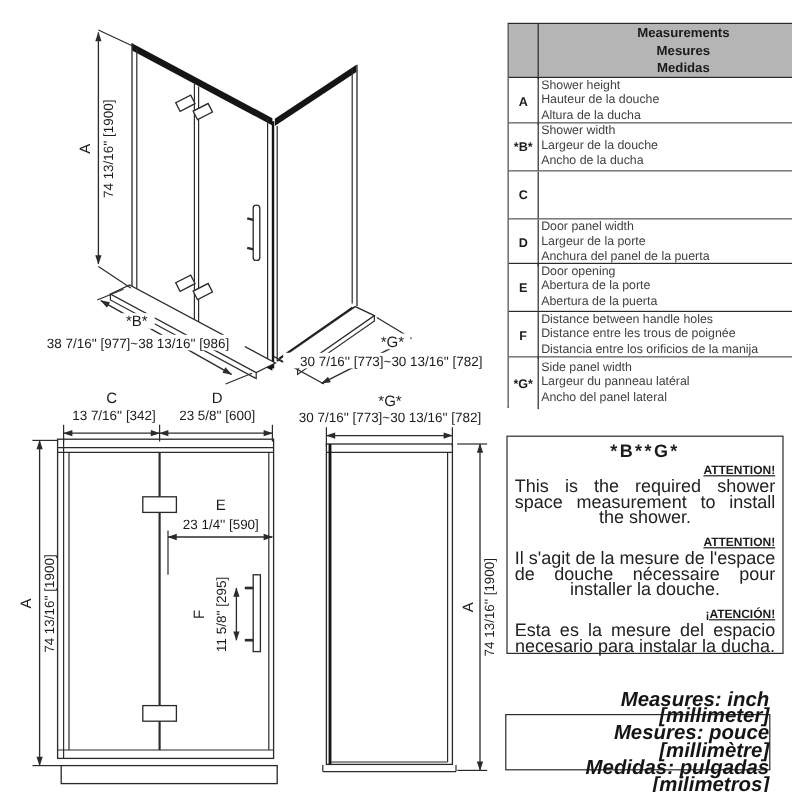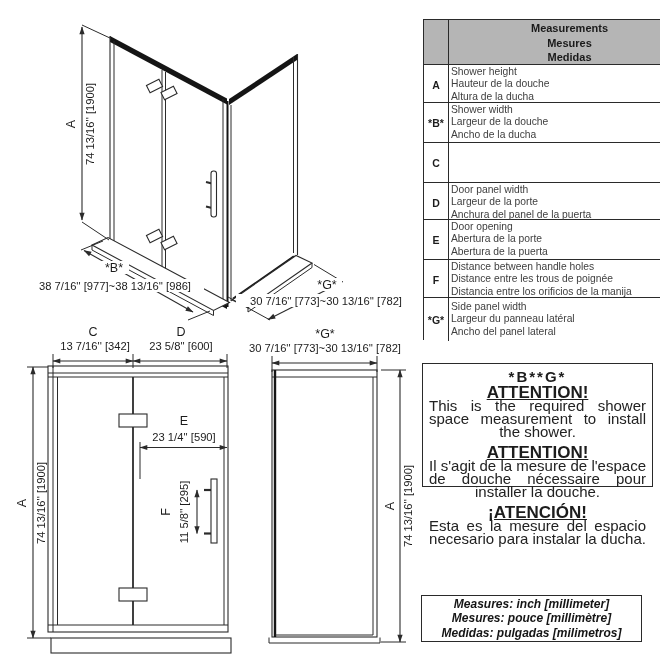--- a/index.html
+++ b/index.html
@@ -39,35 +39,35 @@
     display:flex;align-items:center;justify-content:center;
     font-weight:bold;font-size:10.5px;border-right:1.3px solid #2a2a2a;box-sizing:border-box;
   }
   .tdesc{
     display:flex;flex-direction:column;justify-content:center;
     font-size:10.3px;line-height:12.4px;text-align:left;color:#404040;padding:1px 2px;box-sizing:border-box;
   }
 
   
   .attbox{
-    position:absolute;left:422px;top:363px;width:231px;height:124px;box-sizing:border-box;
+    position:absolute;left:422px;top:363px;width:231px;height:182px;box-sizing:border-box;
     border:1.5px solid #2a2a2a;padding:5px 6px;background:#fff;
   }
   .att-title{font-size:15px;font-weight:bold;letter-spacing:2px;text-align:center;line-height:16px;}
-  .att-head{font-size:17px;font-weight:bold;text-decoration:underline;text-align:center;line-height:13px;margin-top:8px;}
+  .att-head{font-size:10px;font-weight:bold;text-decoration:underline;text-align:right;line-height:13px;margin-top:8px;}
   .att-head.first{margin-top:1px;}
   .att-body{font-size:15px;line-height:13px;text-align:justify;text-align-last:center;color:#222;}
 
   
   .unitsbox{
     position:absolute;left:421px;top:595px;width:221px;height:47px;box-sizing:border-box;
     border:1.5px solid #2a2a2a;background:#fff;
     display:flex;flex-direction:column;justify-content:center;
   }
-  .unitsbox div{font-size:12px;font-weight:bold;font-style:italic;text-align:center;line-height:14.2px;color:#151515;}
+  .unitsbox div{font-size:17px;font-weight:bold;font-style:italic;text-align:right;line-height:14.2px;color:#151515;}
 </style>
 </head>
 <body>
 
 <div id="canvas">
 
   <svg style="left:0;top:0;width:420px;height:322px" viewBox="0 0 420 322">
     <defs>
       <marker id="arA" viewBox="0 0 10 10" refX="9.5" refY="5" markerWidth="9" markerHeight="7" orient="auto-start-reverse">
         <path d="M0,1.6 L10,5 L0,8.4 Z" fill="#2b2b2b"></path>

